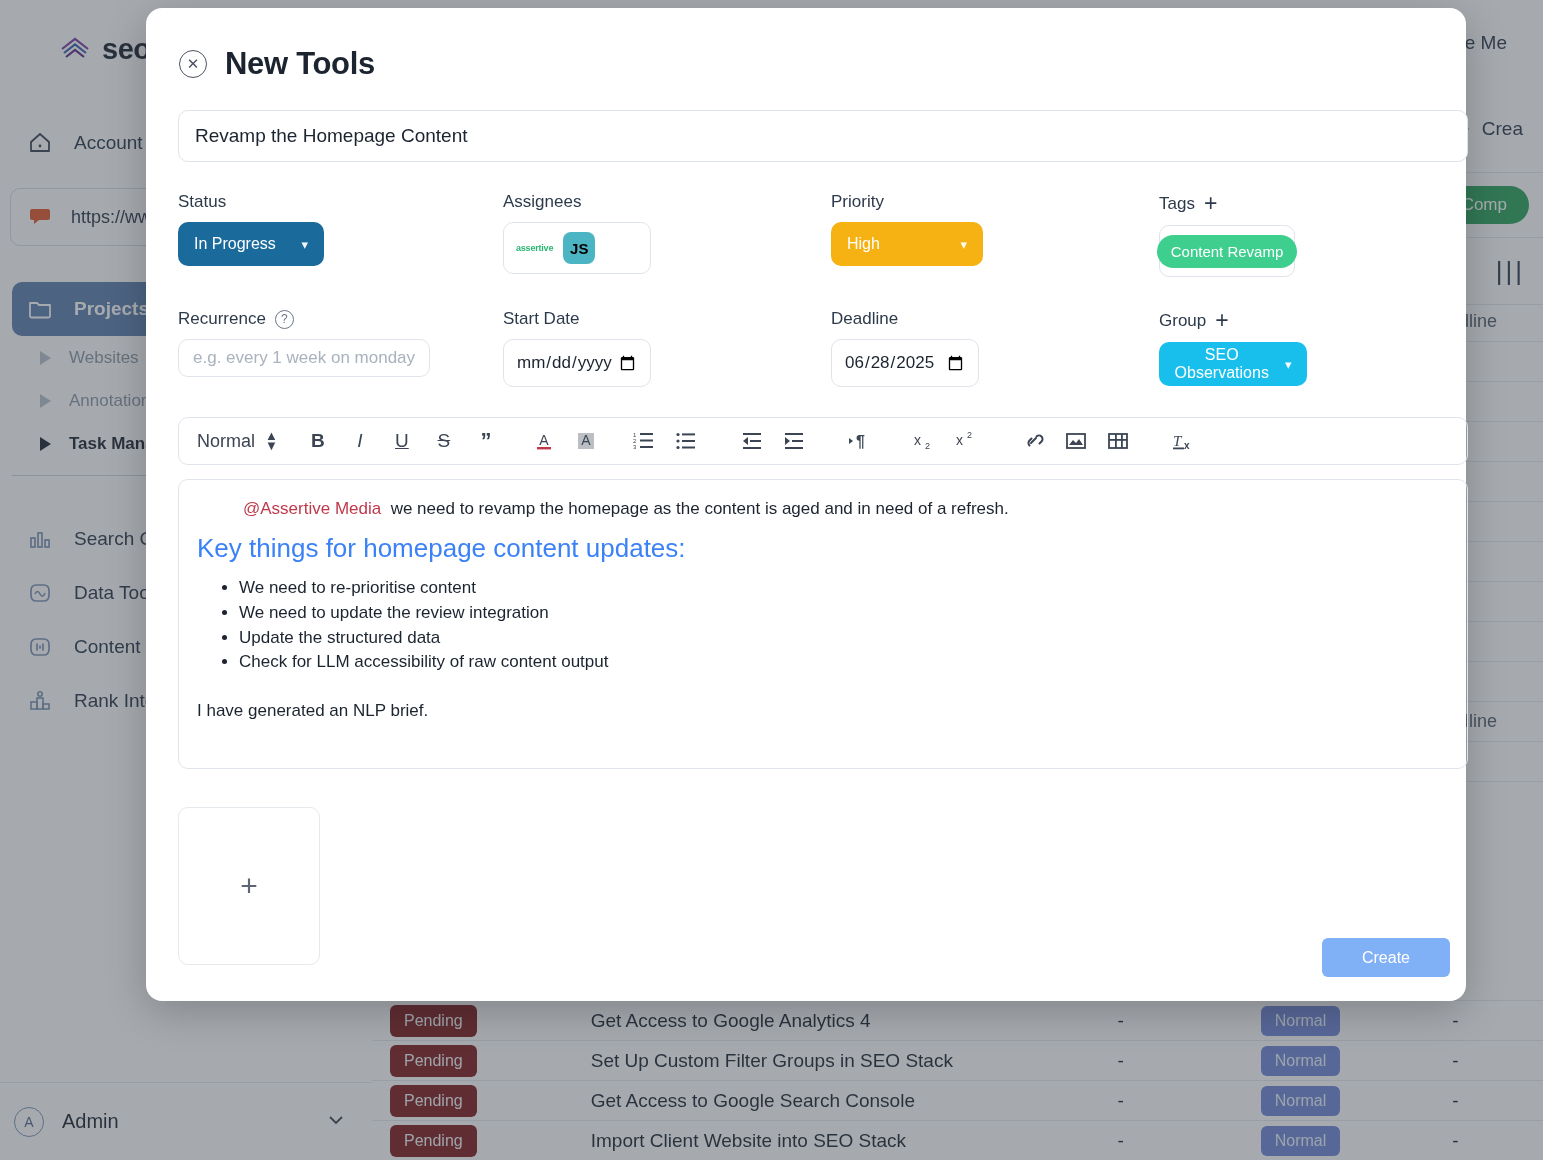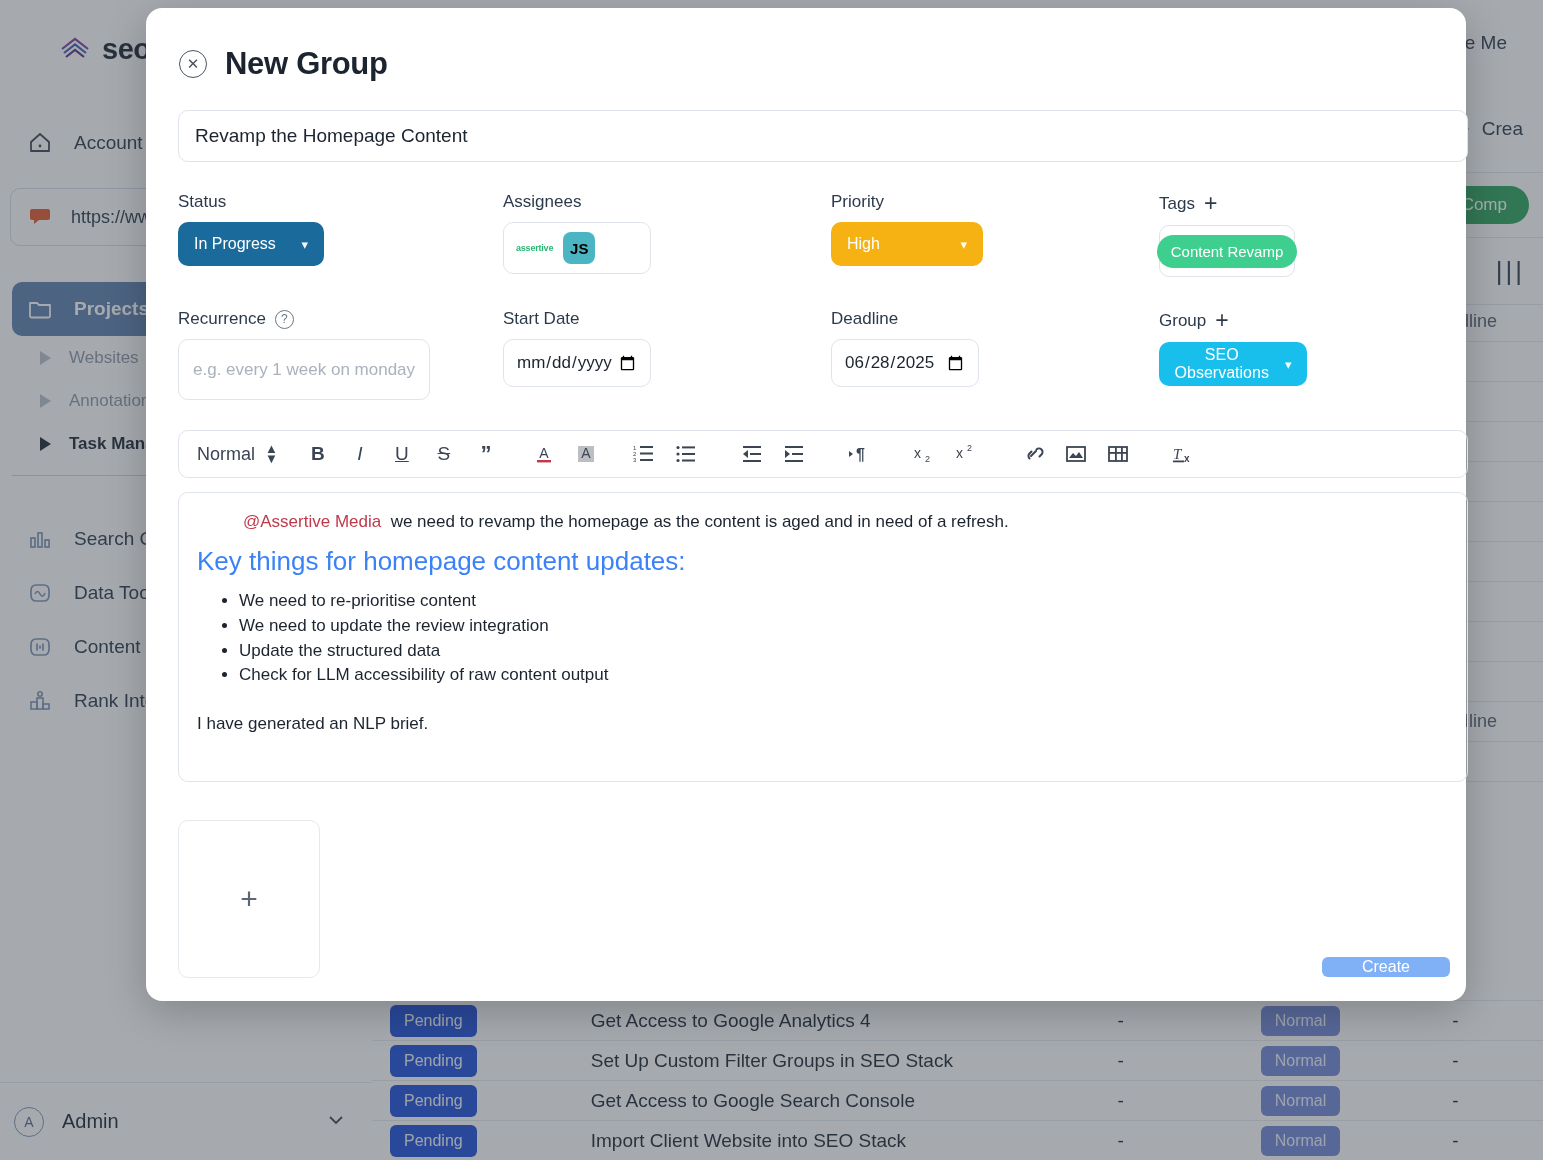--- a/index.html
+++ b/index.html
@@ -89,21 +89,21 @@
   .bg-trow .dl { margin-left: auto; padding-right: 46px; font-size: 18px; color:#56606d; }
 
   
   .task-rows { position: absolute; left: 0; right: 0; bottom: 0; }
   .task-row {
     height: 40px; display:flex; align-items:center;
     border-top: 1px solid #e5e9ee;
     padding-left: 18px;
   }
   .badge-pending {
-    background:#1d4ed8; color:#f0f2f5; border-radius: 6px;
+    background:#7f1d1d; color:#f0f2f5; border-radius: 6px;
     padding: 7px 14px; font-size: 16px; min-width: 70px; text-align:center;
   }
   .task-title { margin-left: 114px; font-size: 19px; color:#1c2430; width: 500px; }
   .task-dash { width: 60px; text-align:center; font-size:19px; color:#1c2430; }
   .badge-normal {
     background:#6f86d6; color:#eef1fb; border-radius:6px;
     padding: 6px 14px; font-size: 16px; min-width: 72px; text-align:center;
     margin-left: 110px;
   }
   .task-dash2 { margin-left: 112px; font-size:19px; color:#1c2430; }
@@ -171,21 +171,21 @@
     display:flex; align-items:center; justify-content:center;
   }
 
   .tag-box {
     width: 136px; height: 52px; border: 1px solid #dfe4ea; border-radius: 10px;
     display:flex; align-items:center; justify-content:center;
   }
   .tag-pill { background:#3ecf8e; color:#fff; border-radius: 999px; padding: 8px 14px; font-size: 15px; white-space: nowrap; }
 
   .text-input {
-    width: 252px; height: 61px; border: 1px solid #dfe4ea; border-radius: 10px;
+    width: 252px; height: 38px; border: 1px solid #dfe4ea; border-radius: 10px;
     padding: 0 14px; font-size: 17px; font-family: inherit; color:#1c2430; outline:none;
   }
   .text-input::placeholder { color:#a9b2bd; }
   .date-input {
     width: 148px; height: 48px; border: 1px solid #dfe4ea; border-radius: 10px;
     padding: 0 12px; font-size: 17px; font-family: inherit; color:#1c2430; outline:none;
   }
 
   
   .toolbar {
@@ -216,21 +216,21 @@
 
   .attach {
     margin: 38px 0 0 16px; width: 142px; height: 158px;
     border: 1px solid #e4e9ee; border-radius: 10px;
     display:flex; align-items:center; justify-content:center;
     font-size: 30px; font-weight: 300; color:#5d6773; cursor:pointer;
   }
 
   .create-btn {
     position:absolute; right: 16px; bottom: 24px;
-    width: 128px; height: 20px; border-radius: 6px;
+    width: 128px; height: 39px; border-radius: 6px;
     background:#80b0f5; color:#ffffff; font-size: 16px; border:none;
     cursor:pointer; font-family: inherit;
   }
 </style>
 </head>
 <body>
 
 <div id="root">
 
   <div class="bg-app">
@@ -413,21 +413,21 @@
       </div>
     </section>
   </div>
 
   <div class="overlay"></div>
 
   <div class="modal">
 
     <div class="modal-head">
       <button class="close-btn">✕</button>
-      <span class="modal-title">New Group</span>
+      <span class="modal-title">New Tools</span>
     </div>
 
     <input class="title-input" value="Revamp the Homepage Content" style="">
 
     <div class="fields">
 
       <div class="frow">
         <div class="fcol c1">
           <div class="flabel">Status</div>
           <button class="pill-select pill-status">

